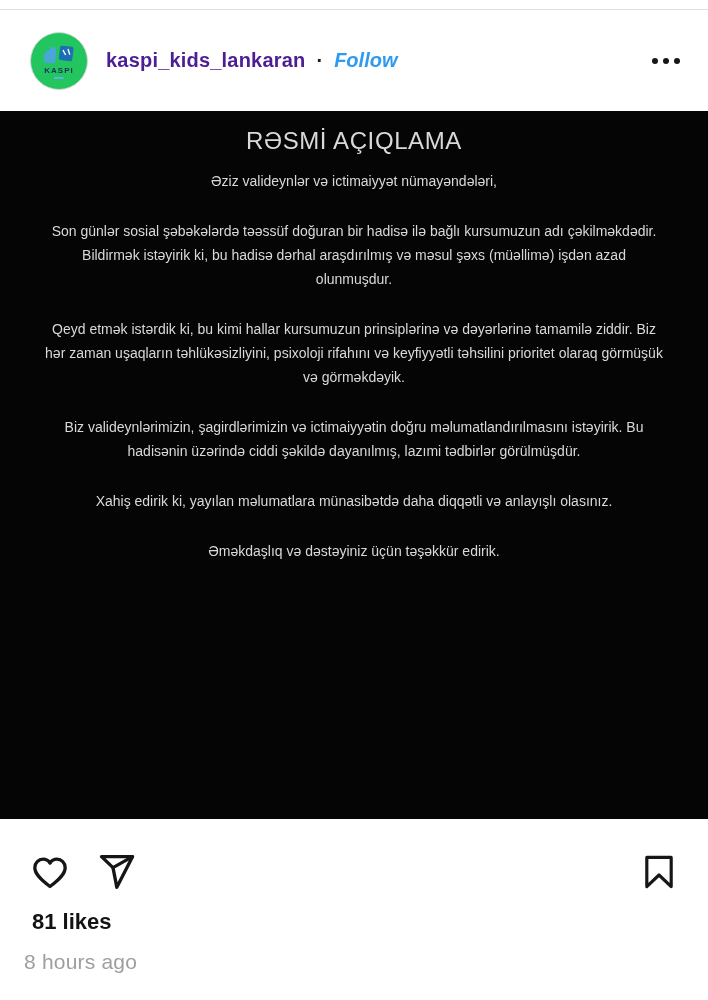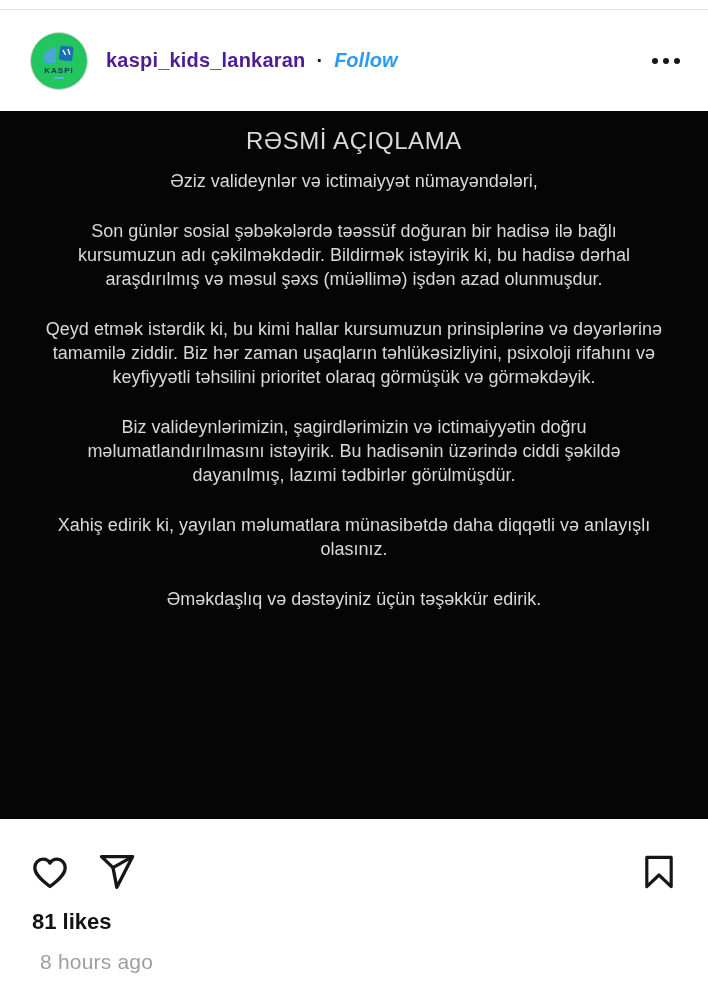--- a/index.html
+++ b/index.html
@@ -41,39 +41,39 @@
   .more i { width:6px; height:6px; background:#161616; border-radius:50%; display:block; }
 
   
   .post-image {
     width:708px; height:708px; background:#050505;
     display:flex; flex-direction:column; align-items:center;
     padding:18px 44px 0; text-align:center;
     color:#d9d9d9;
   }
   .img-title { font-size:24px; line-height:24px; letter-spacing:0.6px; margin-bottom:16px; font-weight:400; }
-  .img-para  { font-size:18px; line-height:24px; margin-bottom:26px; font-weight:400; }
+  .img-para  { font-size:14px; line-height:24px; margin-bottom:26px; font-weight:400; }
 
   
   .actions {
     display:flex; align-items:center;
     padding:0 30px; margin-top:32px; height:42px;
   }
   .icon-btn { cursor:pointer; display:flex; align-items:center; }
   .icon-btn svg { display:block; }
   .share-btn { margin-left:27px; }
   .save-btn { margin-left:auto; }
 
   
   .likes {
     padding:0 32px; margin-top:16px;
     font-size:22px; font-weight:700; color:#131313; cursor:pointer;
   }
   .timestamp {
-    padding:0 40px; margin-top:15px;
+    padding:0 24px; margin-top:15px;
     font-size:21px; color:#9e9e9e; letter-spacing:0.2px;
   }
 </style>
 </head>
 <body>
 
 <div class="post">
 
   <div class="top-divider"></div>
 

